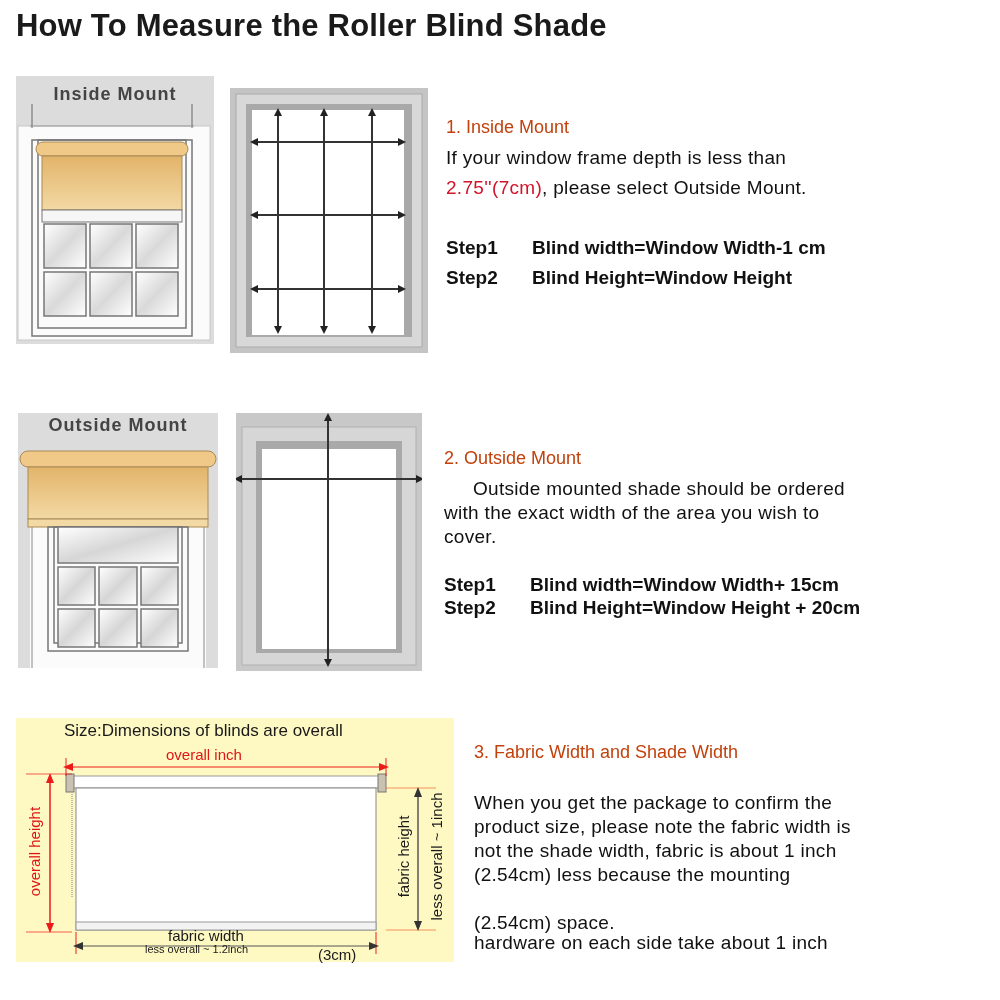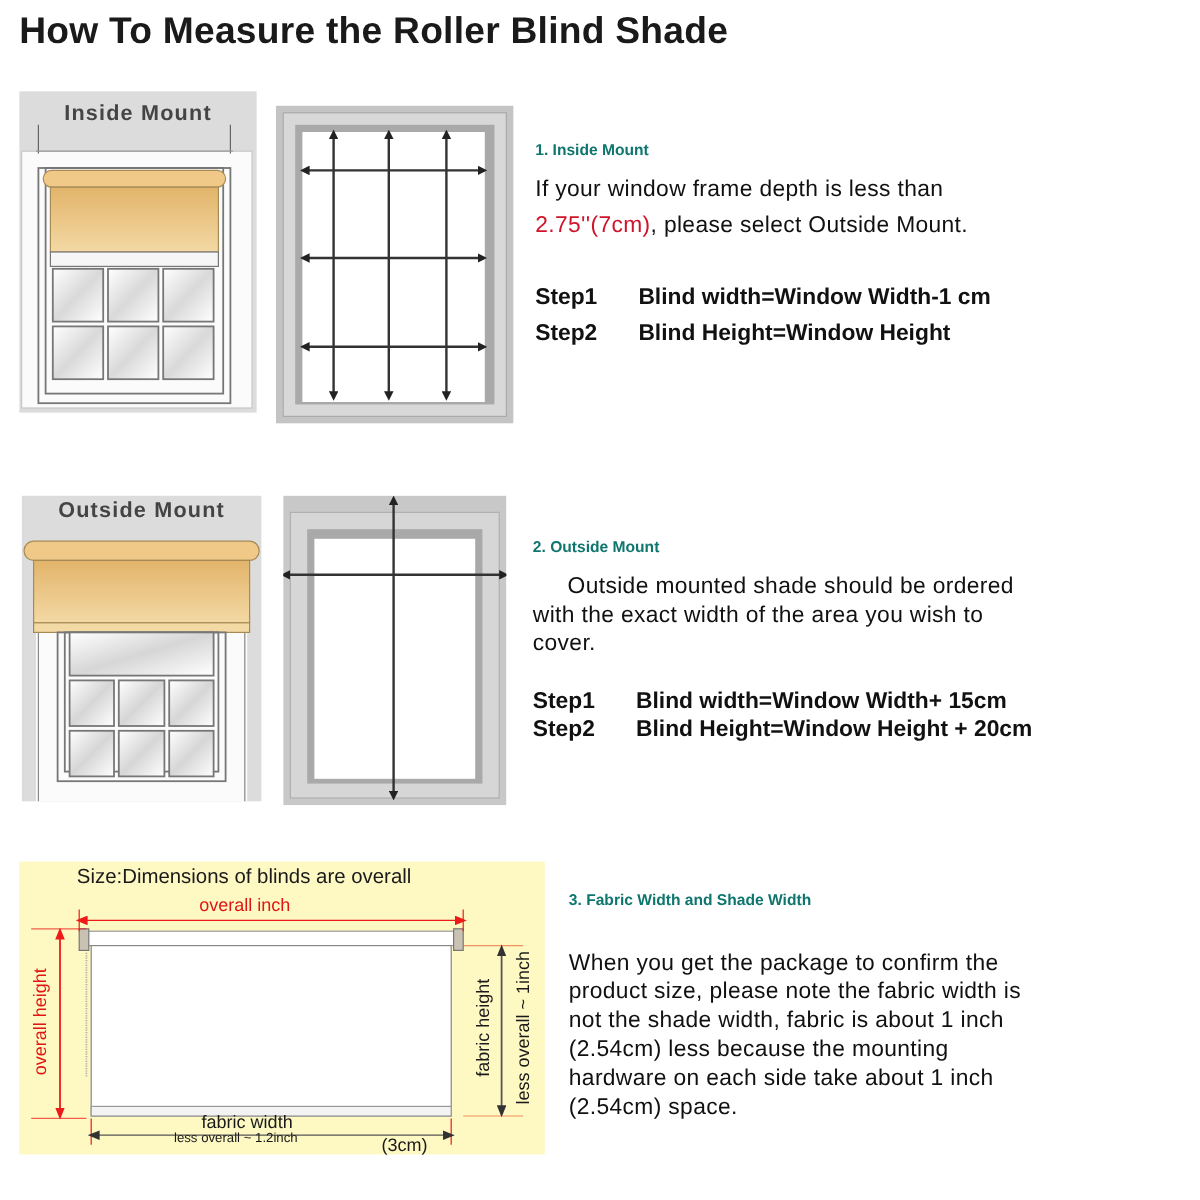--- a/index.html
+++ b/index.html
@@ -1,20 +1,20 @@
 <!DOCTYPE html>
 <html><head>
 <meta charset="utf-8">
 <style>
   html, body { margin:0; padding:0; }
   body { width:1000px; height:1000px; background:#ffffff; position:relative; overflow:hidden;
          font-family:"Liberation Sans", sans-serif; color:#111; }
   .abs { position:absolute; }
   .title { left:16px; top:8px; font-size:31px; font-weight:bold; color:#1a1a1a; letter-spacing:0.2px; white-space:nowrap; }
-  .heading { font-size:13px; font-weight:bold; color:#0f766e; white-space:nowrap; }
+  .heading { font-size:18px; font-weight:normal; color:#c2410c; white-space:nowrap; }
   .body-text { font-size:19px; line-height:26px; color:#111; white-space:nowrap; letter-spacing:0.3px; }
   .red { color:#d0142a; }
   .step { font-size:19px; font-weight:bold; white-space:nowrap; color:#111; }
   .step .lbl { display:inline-block; width:86px; }
   svg { display:block; }
   .diag-label { font-family:"Liberation Sans", sans-serif; }
 </style>
 </head>
 <body>
 
@@ -195,14 +195,14 @@
   <div class="abs diag-label" style="left:152px; top:209px; font-size:15px; color:#1a1a1a; white-space:nowrap;">fabric width</div>
   <div class="abs diag-label" style="left:129px; top:225px; font-size:11px; color:#1a1a1a; white-space:nowrap;">less overall ~ 1.2inch</div>
   <div class="abs diag-label" style="left:302px; top:228px; font-size:15px; color:#1a1a1a; white-space:nowrap;">(3cm)</div>
 </div>
 
 <div class="abs heading" style="left:474px; top:742px;">3. Fabric Width and Shade Width</div>
 <div class="abs body-text" style="left:474px; top:790px;">When you get the package to confirm the</div>
 <div class="abs body-text" style="left:474px; top:814px;">product size, please note the fabric width is</div>
 <div class="abs body-text" style="left:474px; top:838px;">not the shade width, fabric is about 1 inch</div>
 <div class="abs body-text" style="left:474px; top:862px;">(2.54cm) less because the mounting</div>
-<div class="abs body-text" style="left:474px; top:886px;">hardware on each side take about 1 inch</div>
+<div class="abs body-text" style="left:474px; top:930px;">hardware on each side take about 1 inch</div>
 <div class="abs body-text" style="left:474px; top:910px;">(2.54cm) space.</div>
 
 </body></html>

